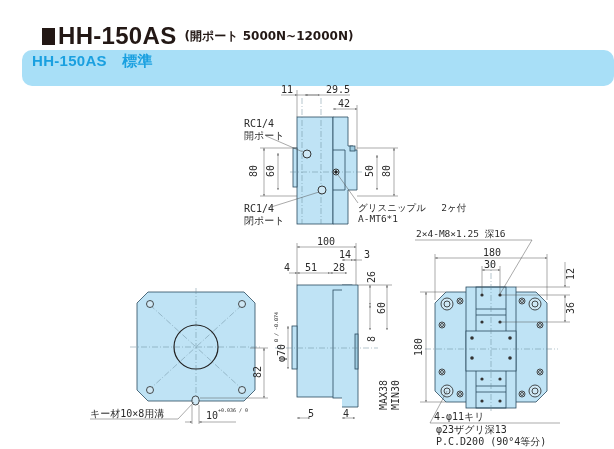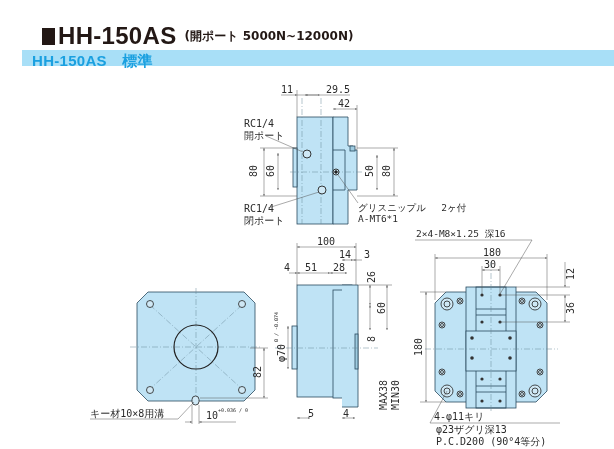--- a/index.html
+++ b/index.html
@@ -1,21 +1,21 @@
 <!DOCTYPE html>
 <html><head>
 <meta charset="utf-8">
 <style>
   html,body{margin:0;padding:0;background:#fff;}
   body{width:614px;height:449px;position:relative;overflow:hidden;font-family:"DejaVu Sans",sans-serif;}
   .title{position:absolute;left:22px;top:24px;height:24px;display:flex;align-items:flex-end;color:#231815;padding-left:20px;}
   .title .sq{display:inline-block;width:13px;height:17px;background:#231815;margin-right:3px;margin-bottom:3px;}
   .title .main{font-family:"Liberation Sans",sans-serif;font-weight:bold;font-size:24px;line-height:24px;letter-spacing:0.3px;}
   .title .sub{font-family:"DejaVu Sans",sans-serif;font-weight:bold;font-size:12px;margin-left:8px;margin-bottom:3px;}
-  .band{position:absolute;left:22px;top:50px;width:592px;height:16px;background:#a8dff7;}
+  .band{position:absolute;left:22px;top:50px;width:592px;height:36px;background:#a8dff7;border-radius:10px;}
   .band span{position:absolute;left:10px;top:2px;font-family:"Liberation Sans",sans-serif;font-weight:bold;font-size:15px;color:#1aa0e0;letter-spacing:0.3px;}
   svg{position:absolute;left:0;top:0;}
   .dim{font-family:"DejaVu Sans Mono",monospace;font-size:10px;fill:#2b2b2b;}
   .dims{font-family:"DejaVu Sans Mono",monospace;font-size:9.5px;fill:#2b2b2b;}
   .tiny{font-family:"DejaVu Sans Mono",monospace;font-size:5px;fill:#2b2b2b;}
 </style>
 </head>
 <body>
 
 <div class="title">

